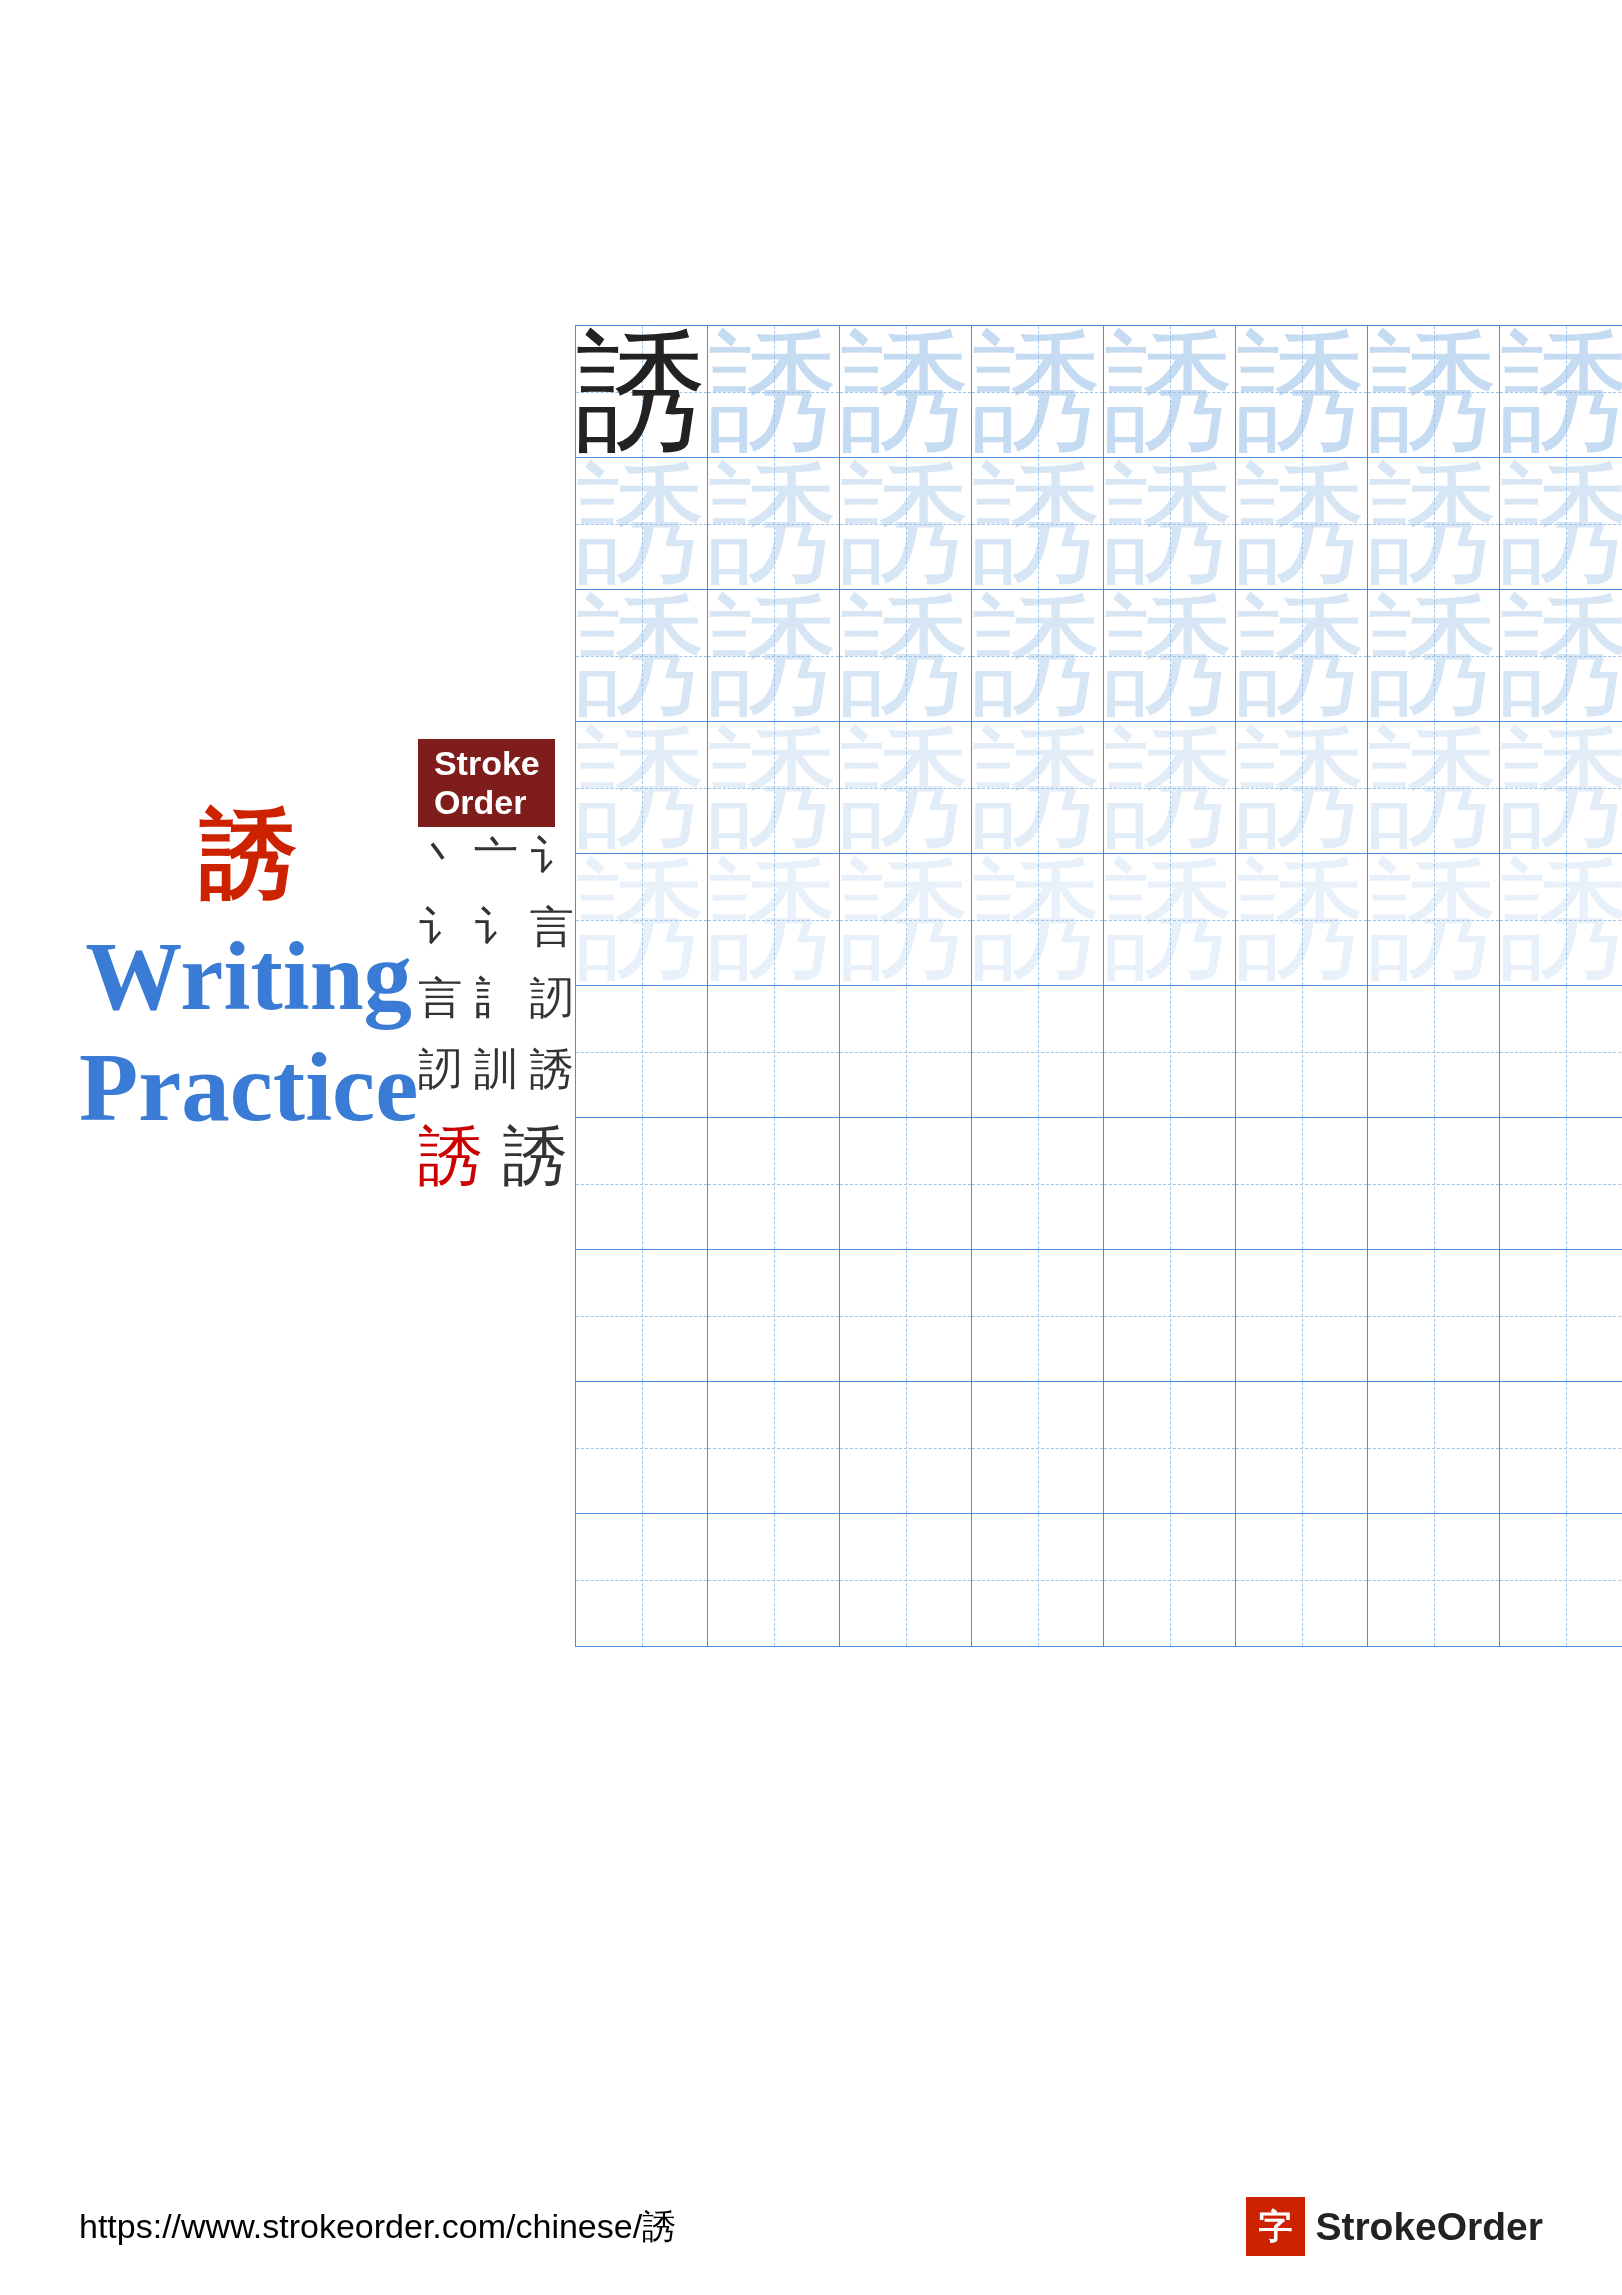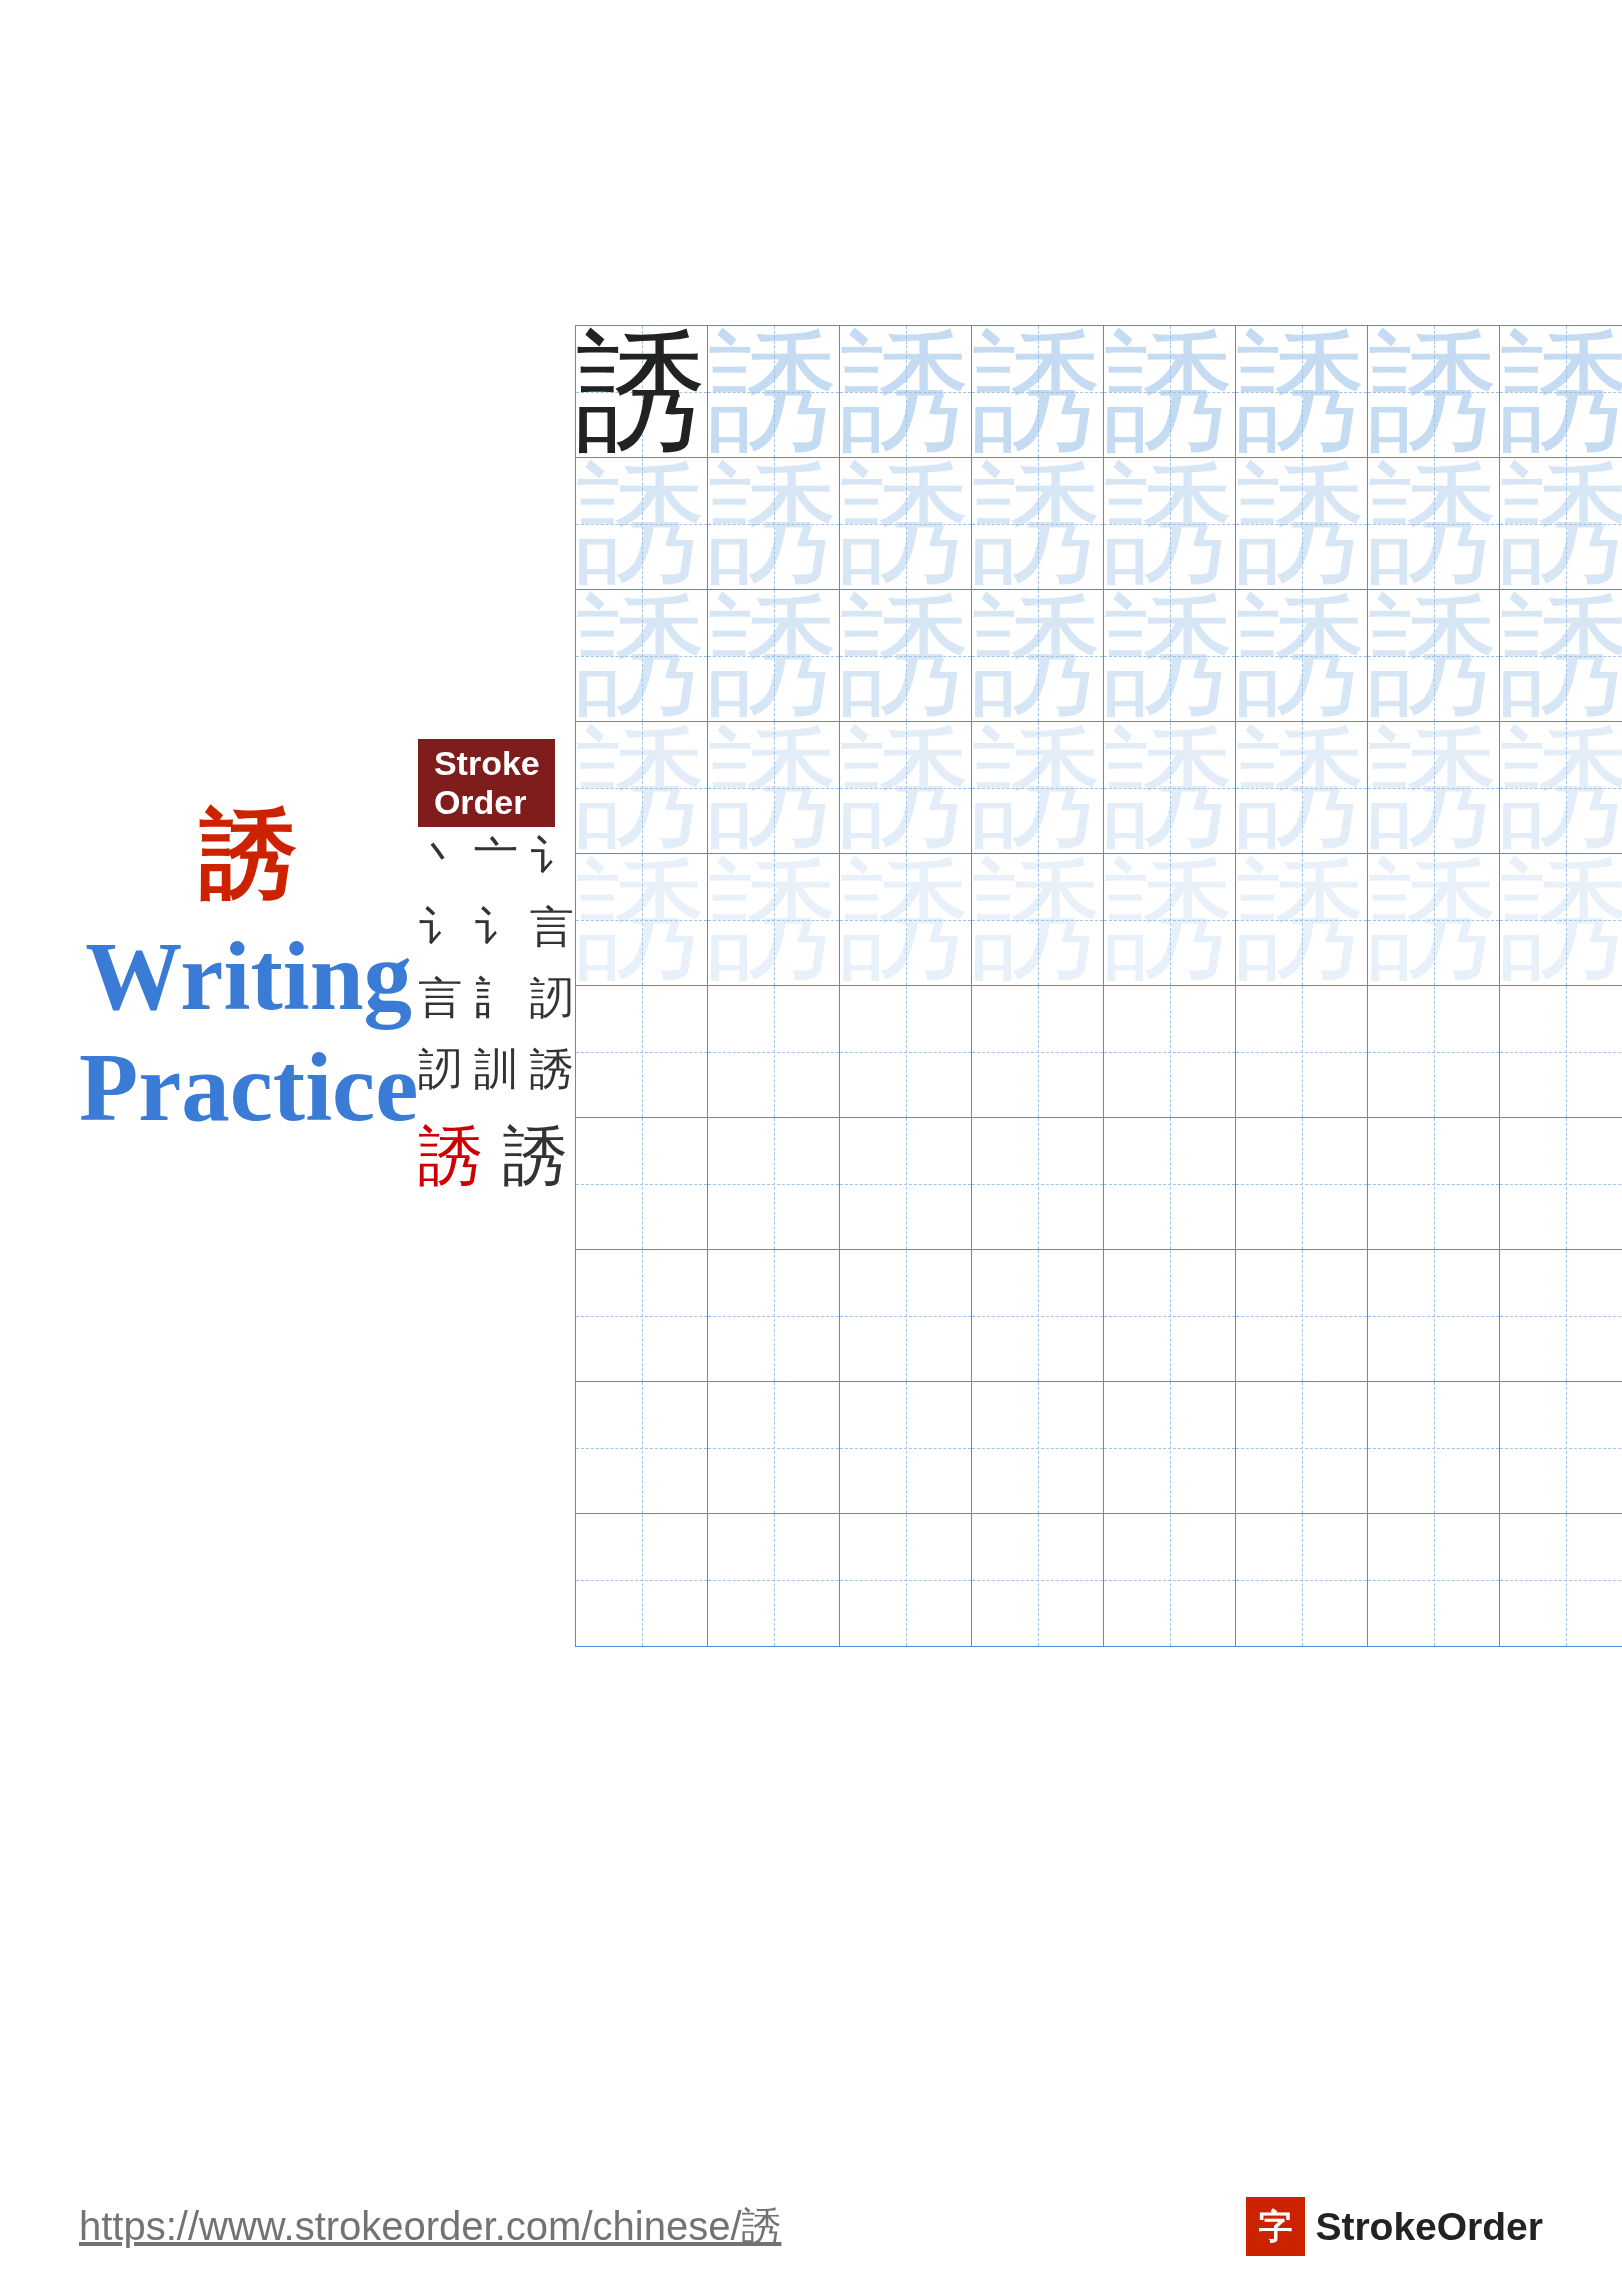--- a/index.html
+++ b/index.html
@@ -166,24 +166,23 @@
       position: absolute;
       bottom: 39px;
       left: 79px;
       right: 79px;
       display: flex;
       align-items: center;
       justify-content: space-between;
     }
 
     .footer-url {
-      font-size: 40px;
-      color: #737373;
+      font-size: 34px;
+      color: #000000;
       font-family: sans-serif;
-      text-decoration: underline;
     }
 
     .footer-logo {
       display: flex;
       align-items: center;
       gap: 10.5px;
     }
 
     .footer-logo-icon {
       width: 59px;

